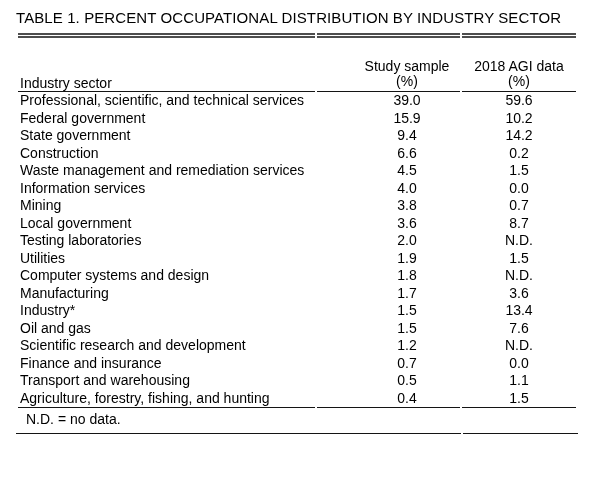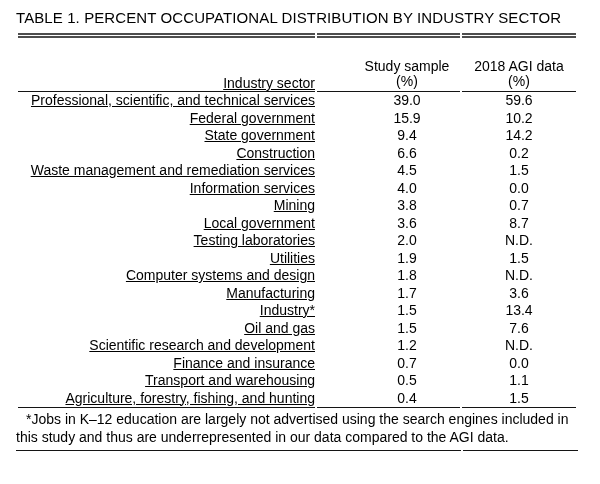--- a/index.html
+++ b/index.html
@@ -38,24 +38,23 @@
   }
   col.c1 { width: 297px; }
   col.c2 { width: 143px; }
   col.c3 { width: 114px; }
   th, td {
     padding: 0;
     font-weight: normal;
     box-sizing: border-box;
   }
   .sector {
-    text-align: right;
+    text-align: left;
     padding-left: 2px;
     white-space: nowrap;
-    text-decoration: underline;
   }
   .num { text-align: center; white-space: nowrap; }
   .col2 { padding-left: 37px; }
   thead tr.h1 th {
     border-top: 5px double #4d4d4d;
     height: 20px;
     vertical-align: bottom;
     line-height: 16px;
     padding-top: 20px;
   }
@@ -214,21 +213,21 @@
         </tr>
         <tr>
           <td class="sector">Agriculture, forestry, fishing, and hunting</td>
           <td class="num col2">0.4</td>
           <td class="num col3">1.5</td>
         </tr>
       </tbody>
   </table>
 
   <div class="footnotes">
-    <p>*Jobs in K–12 education are largely not advertised using the search engines included in this study and thus are underrepresented in our data compared to the AGI data.</p>
+    <p>N.D. = no data.</p>
   </div>
 
   <div class="bottom-rule">
     <span class="seg1"></span>
     <span class="seg2"></span>
   </div>
 
 </div>
 
 </body></html>

